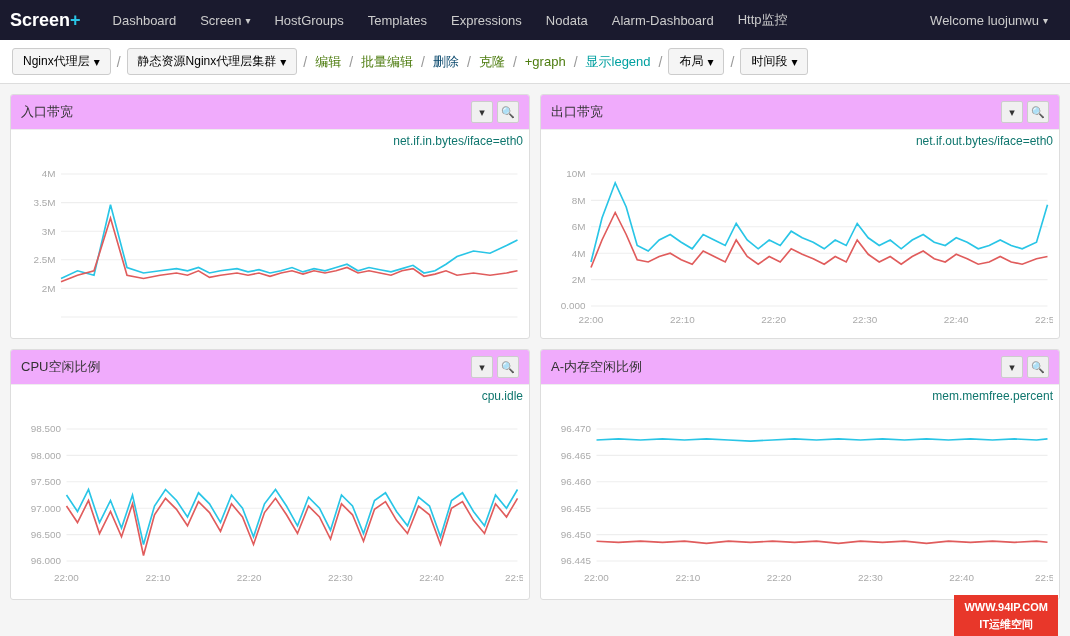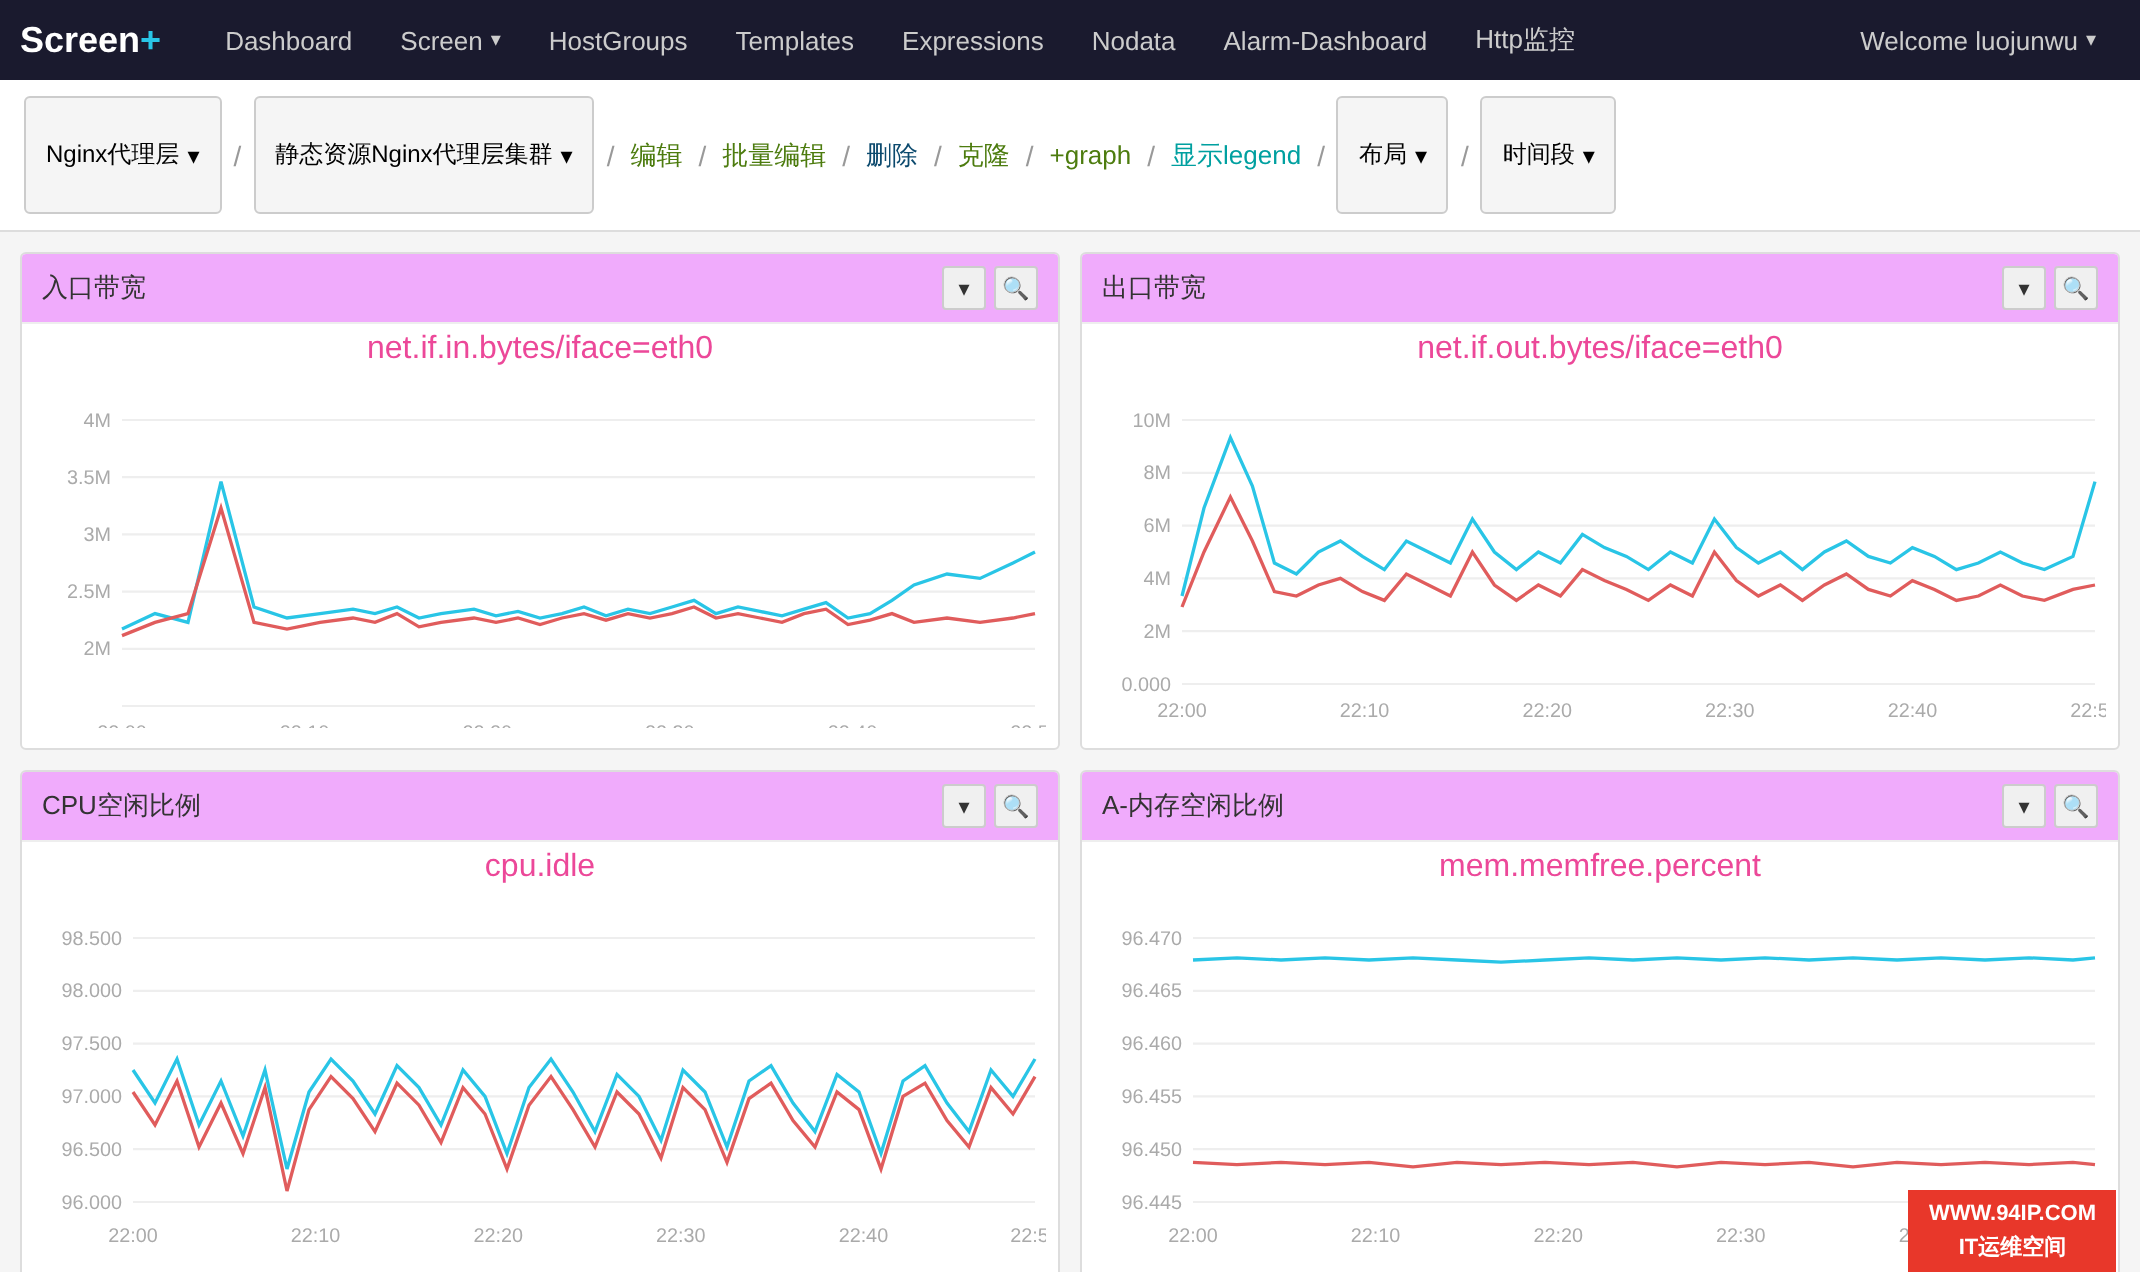--- a/index.html
+++ b/index.html
@@ -41,21 +41,21 @@
       padding: 8px 12px;
       display: flex;
       align-items: center;
       gap: 0;
       flex-wrap: wrap;
     }
     .toolbar-btn {
       background: #f5f5f5;
       border: 1px solid #ccc;
       border-radius: 3px;
-      padding: 20px 10px;
+      padding: 4px 10px;
       cursor: pointer;
       font-size: 12px;
       display: flex;
       align-items: center;
       gap: 4px;
       white-space: nowrap;
     }
     .toolbar-sep {
       color: #999;
       padding: 0 6px;
@@ -110,23 +110,23 @@
       display: flex;
       align-items: center;
       justify-content: center;
       font-size: 11px;
     }
     .chart-body {
       padding: 4px 6px 10px 6px;
       position: relative;
     }
     .chart-subtitle {
-      text-align: center;
-      color: #ec4899;
-      font-size: 16px;
+      text-align: right;
+      color: #0f766e;
+      font-size: 12px;
       margin-bottom: 4px;
     }
     svg.chart-svg {
       width: 100%;
       display: block;
     }
 
     
     .watermark {
       position: fixed;

